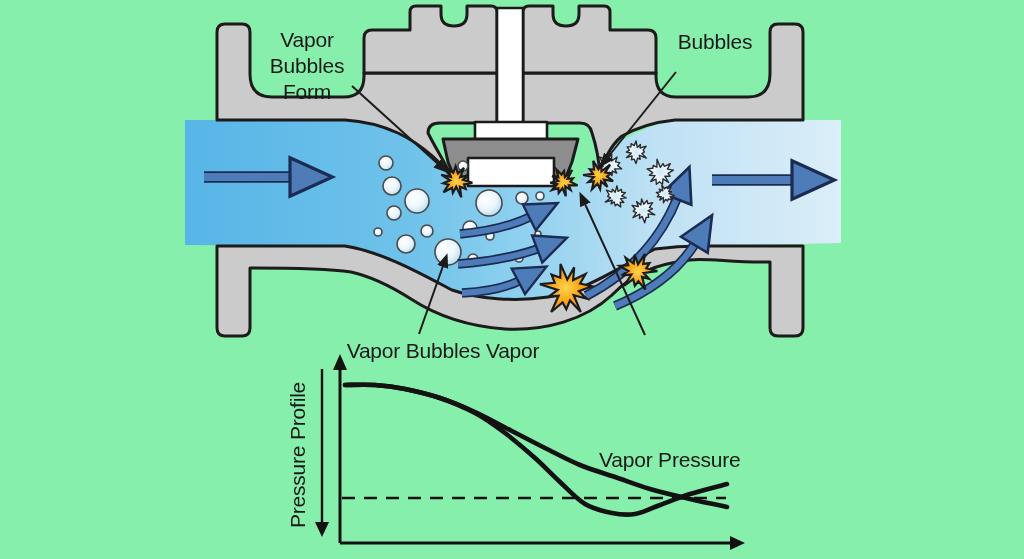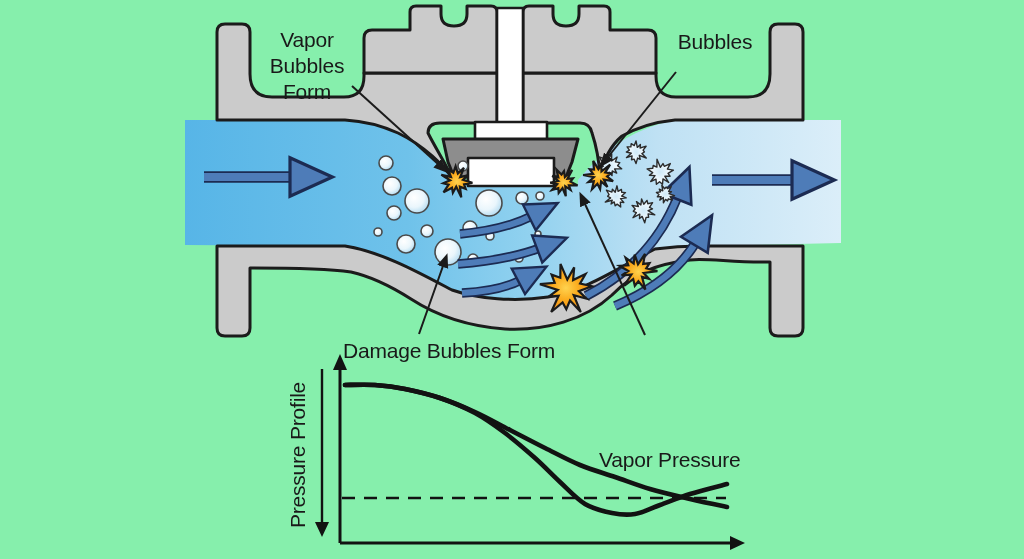--- a/index.html
+++ b/index.html
@@ -153,19 +153,19 @@
   <div class="lbl" style="left:245px;top:27px;width:124px;">
     <span>Vapor</span>
     <span>Bubbles</span>
     <span>Form</span>
   </div>
 
   <div class="lbl" style="left:652px;top:29px;width:126px;">
     <span>Bubbles</span>
   </div>
 
-  <div class="lbl" style="left:343px;top:338px;width:200px;">Damage Bubbles Form</div>
+  <div class="lbl" style="left:343px;top:338px;width:200px;">Vapor Bubbles Vapor</div>
 
 
   <div class="lbl" style="left:599px;top:447px;width:140px;text-align:right;">Vapor Pressure</div>
 
   <div class="lbl rot" style="left:218px;top:442px;width:160px;height:26px;">Pressure Profile</div>
 </div>
 
 </body></html>

